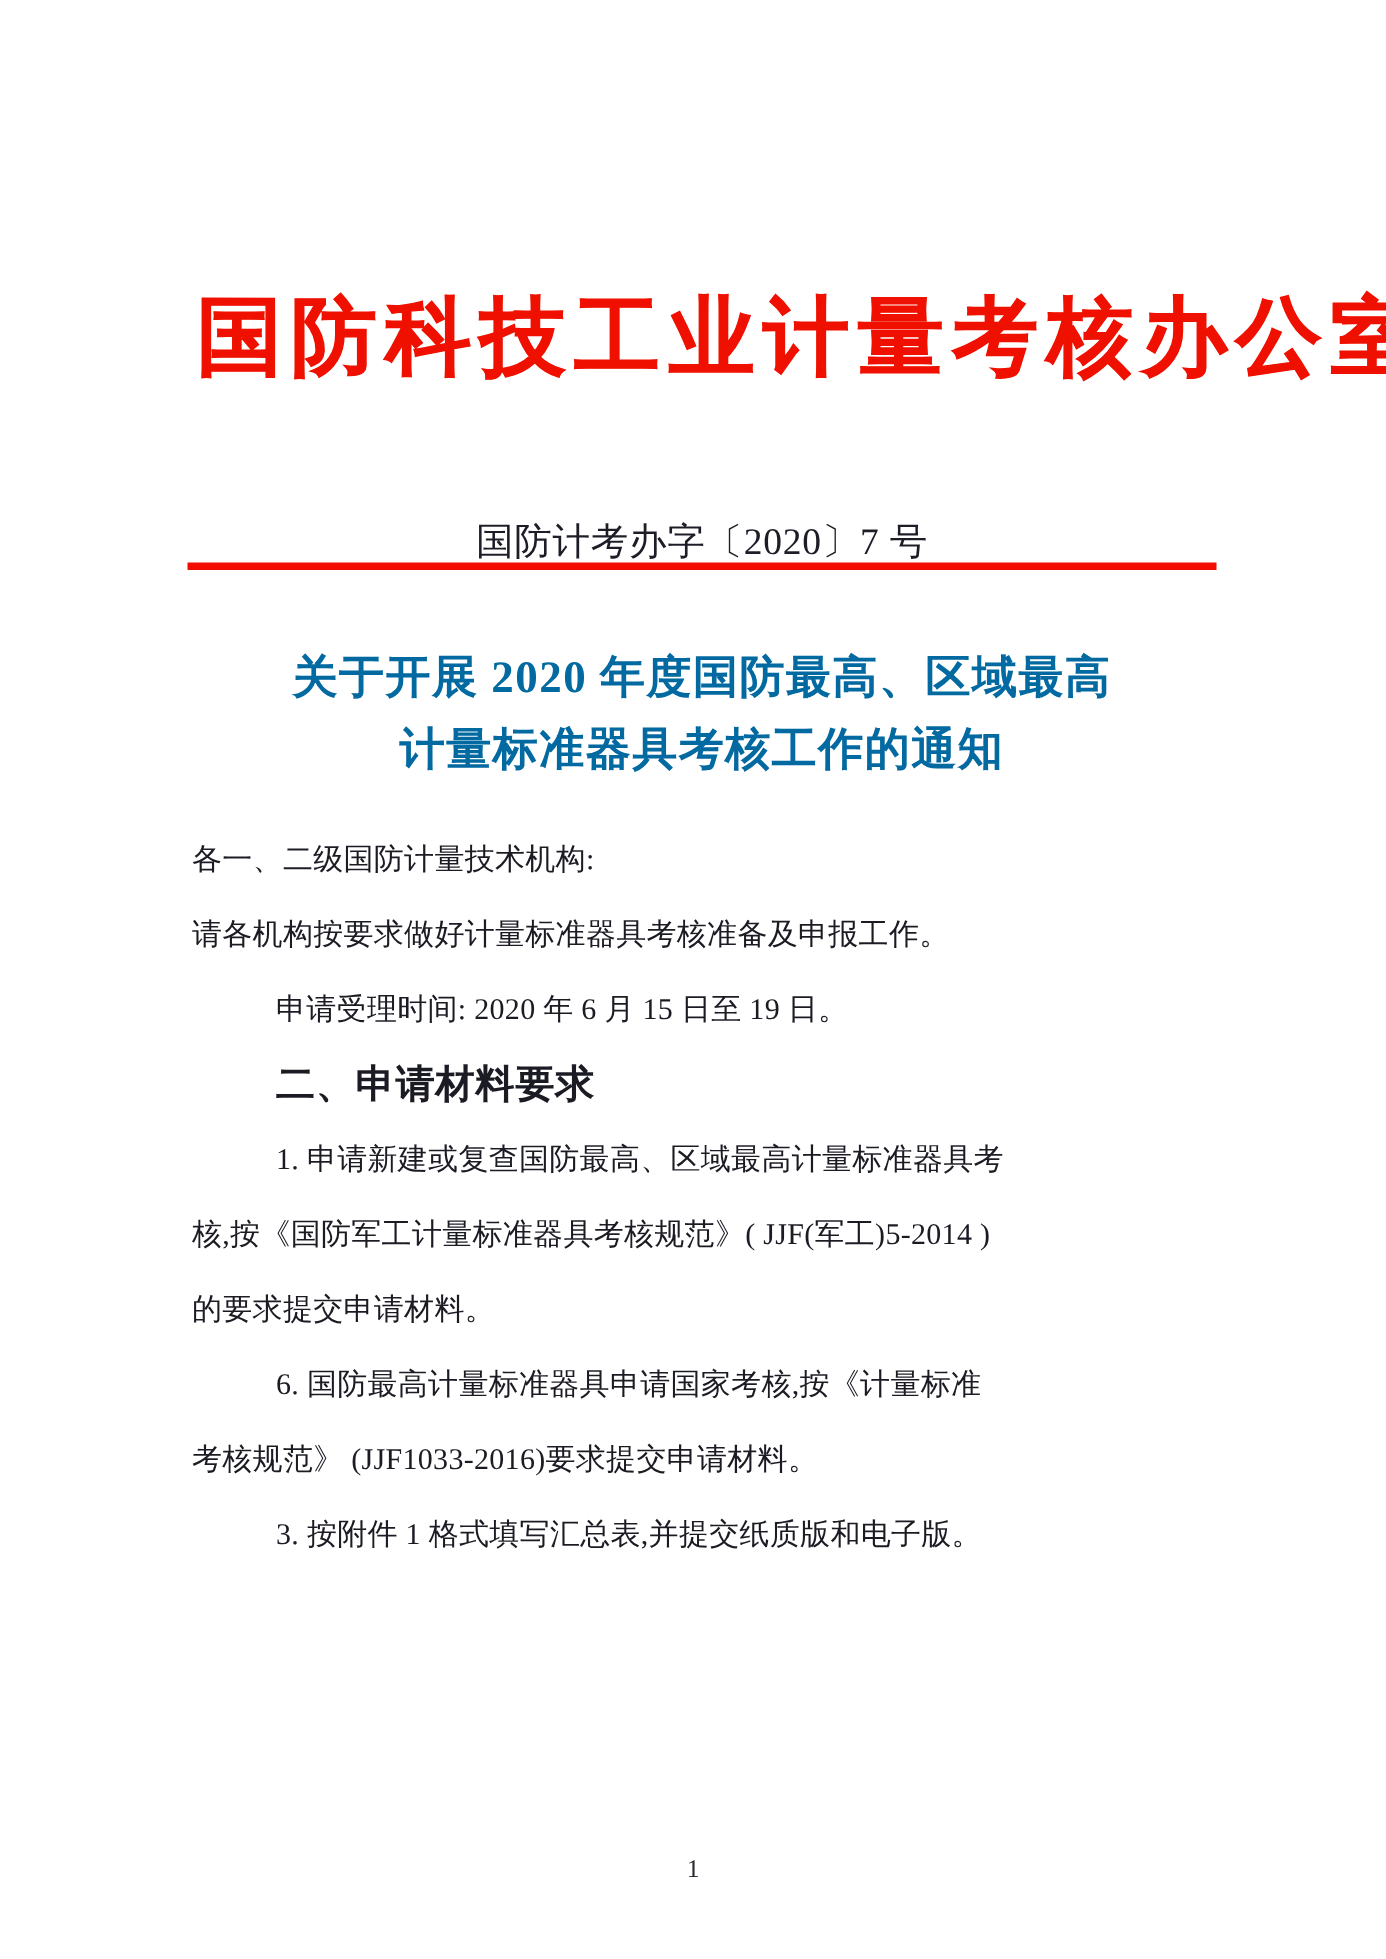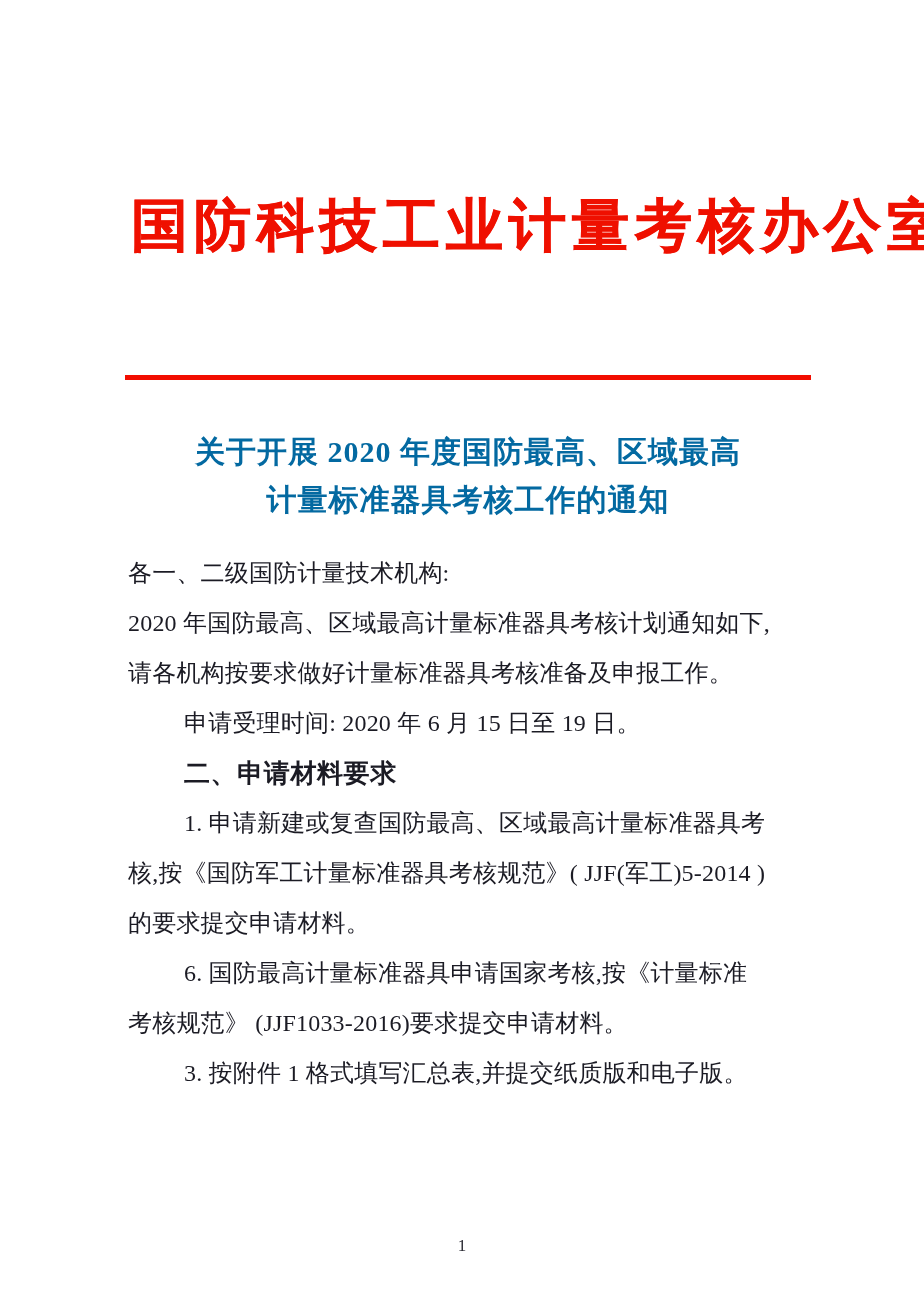--- a/index.html
+++ b/index.html
@@ -88,21 +88,21 @@
   }
 
   
   .body-block {
     position: absolute;
     left: 128px;
     top: 548px;
     width: 684px;
   }
   .line {
-    font-size: 24px;
+    font-size: 20px;
     line-height: 50px;
     height: 50px;
     letter-spacing: 0.2px;
     color: #1b1b24;
     white-space: nowrap;
   }
   .line.indent  { text-indent: 56px; }
   .line.heading {
     font-weight: bold;
     text-indent: 56px;
@@ -125,31 +125,31 @@
 </style>
 </head>
 <body>
 
 <div class="page">
 
   <div class="masthead">
     <span class="masthead-title">国防科技工业计量考核办公室</span>
   </div>
 
+  <div class="docnum">国防计考办字〔2020〕7 号</div>
 
   <div class="red-rule"></div>
 
   <div class="doc-title">
     <span class="tline">关于开展 2020 年度国防最高、区域最高</span>
     <span class="tline">计量标准器具考核工作的通知</span>
   </div>
 
   <div class="body-block">
     <div class="line">各一、二级国防计量技术机构:</div>
-    <div class="line">2020 年国防最高、区域最高计量标准器具考核计划通知如下,</div>
     <div class="line">请各机构按要求做好计量标准器具考核准备及申报工作。</div>
     <div class="line indent">申请受理时间: 2020 年 6 月 15 日至 19 日。</div>
     <div class="line heading">二、申请材料要求</div>
     <div class="line indent">1. 申请新建或复查国防最高、区域最高计量标准器具考</div>
     <div class="line">核,按《国防军工计量标准器具考核规范》( JJF(军工)5-2014 )</div>
     <div class="line">的要求提交申请材料。</div>
     <div class="line indent">6. 国防最高计量标准器具申请国家考核,按《计量标准</div>
     <div class="line">考核规范》 (JJF1033-2016)要求提交申请材料。</div>
     <div class="line indent">3. 按附件 1 格式填写汇总表,并提交纸质版和电子版。</div>
   </div>

